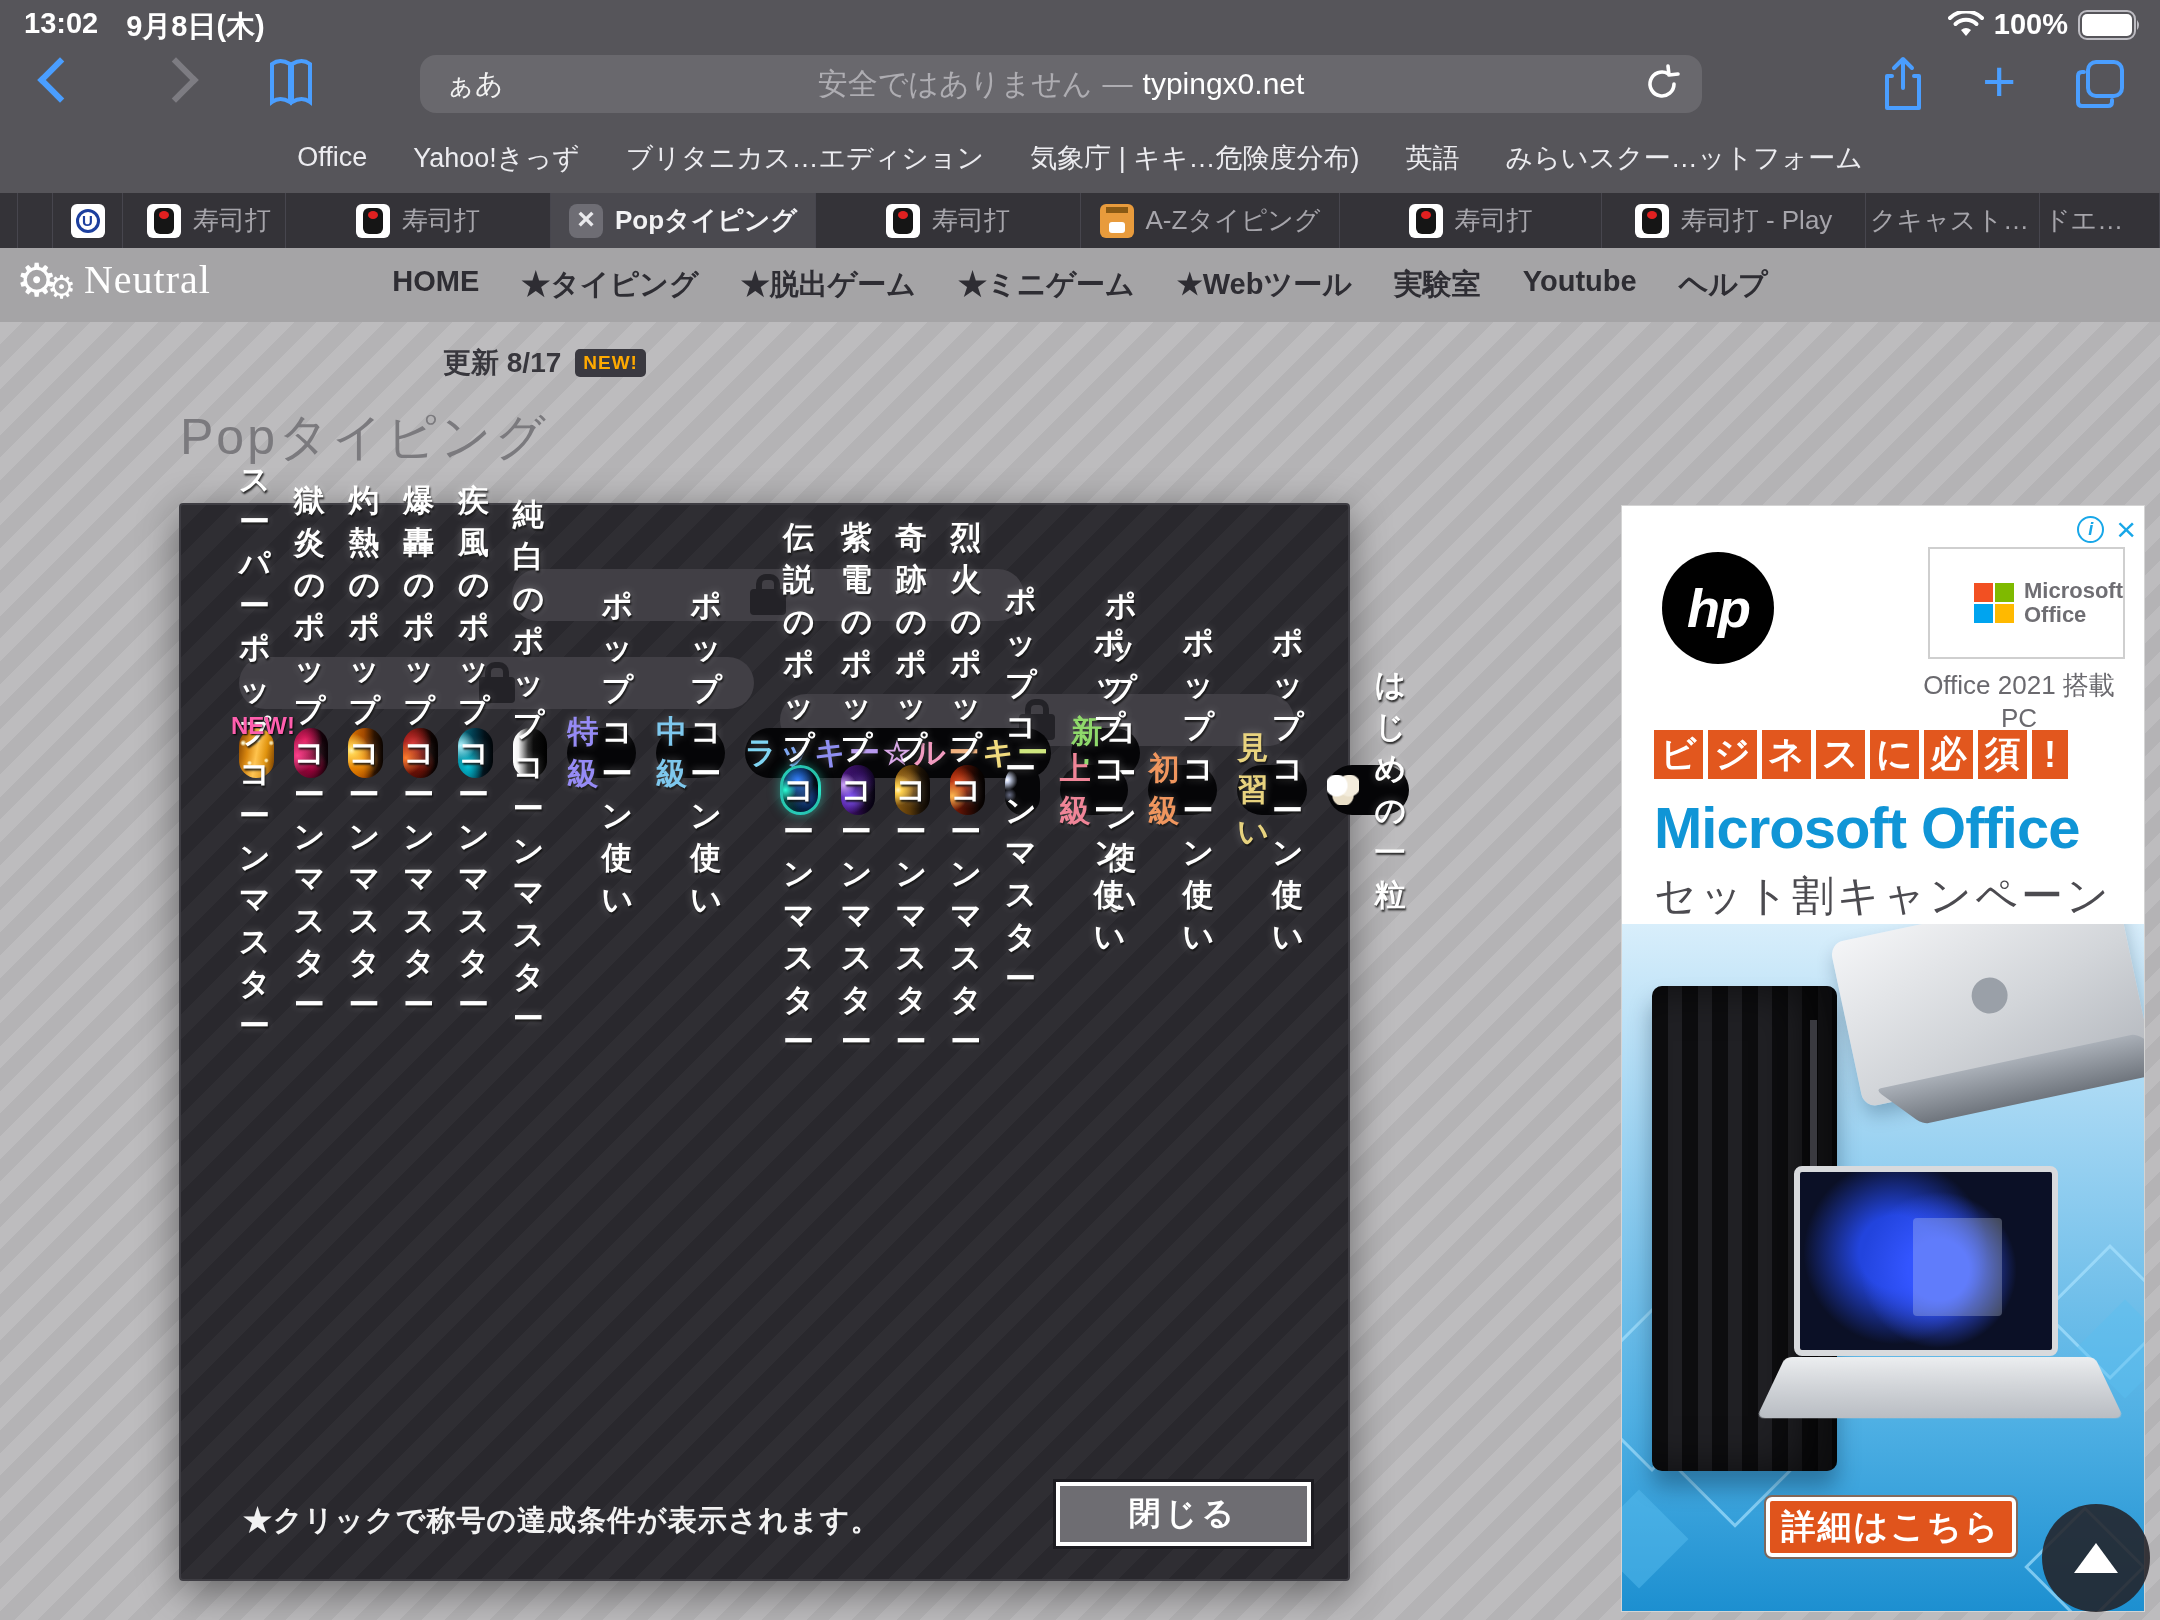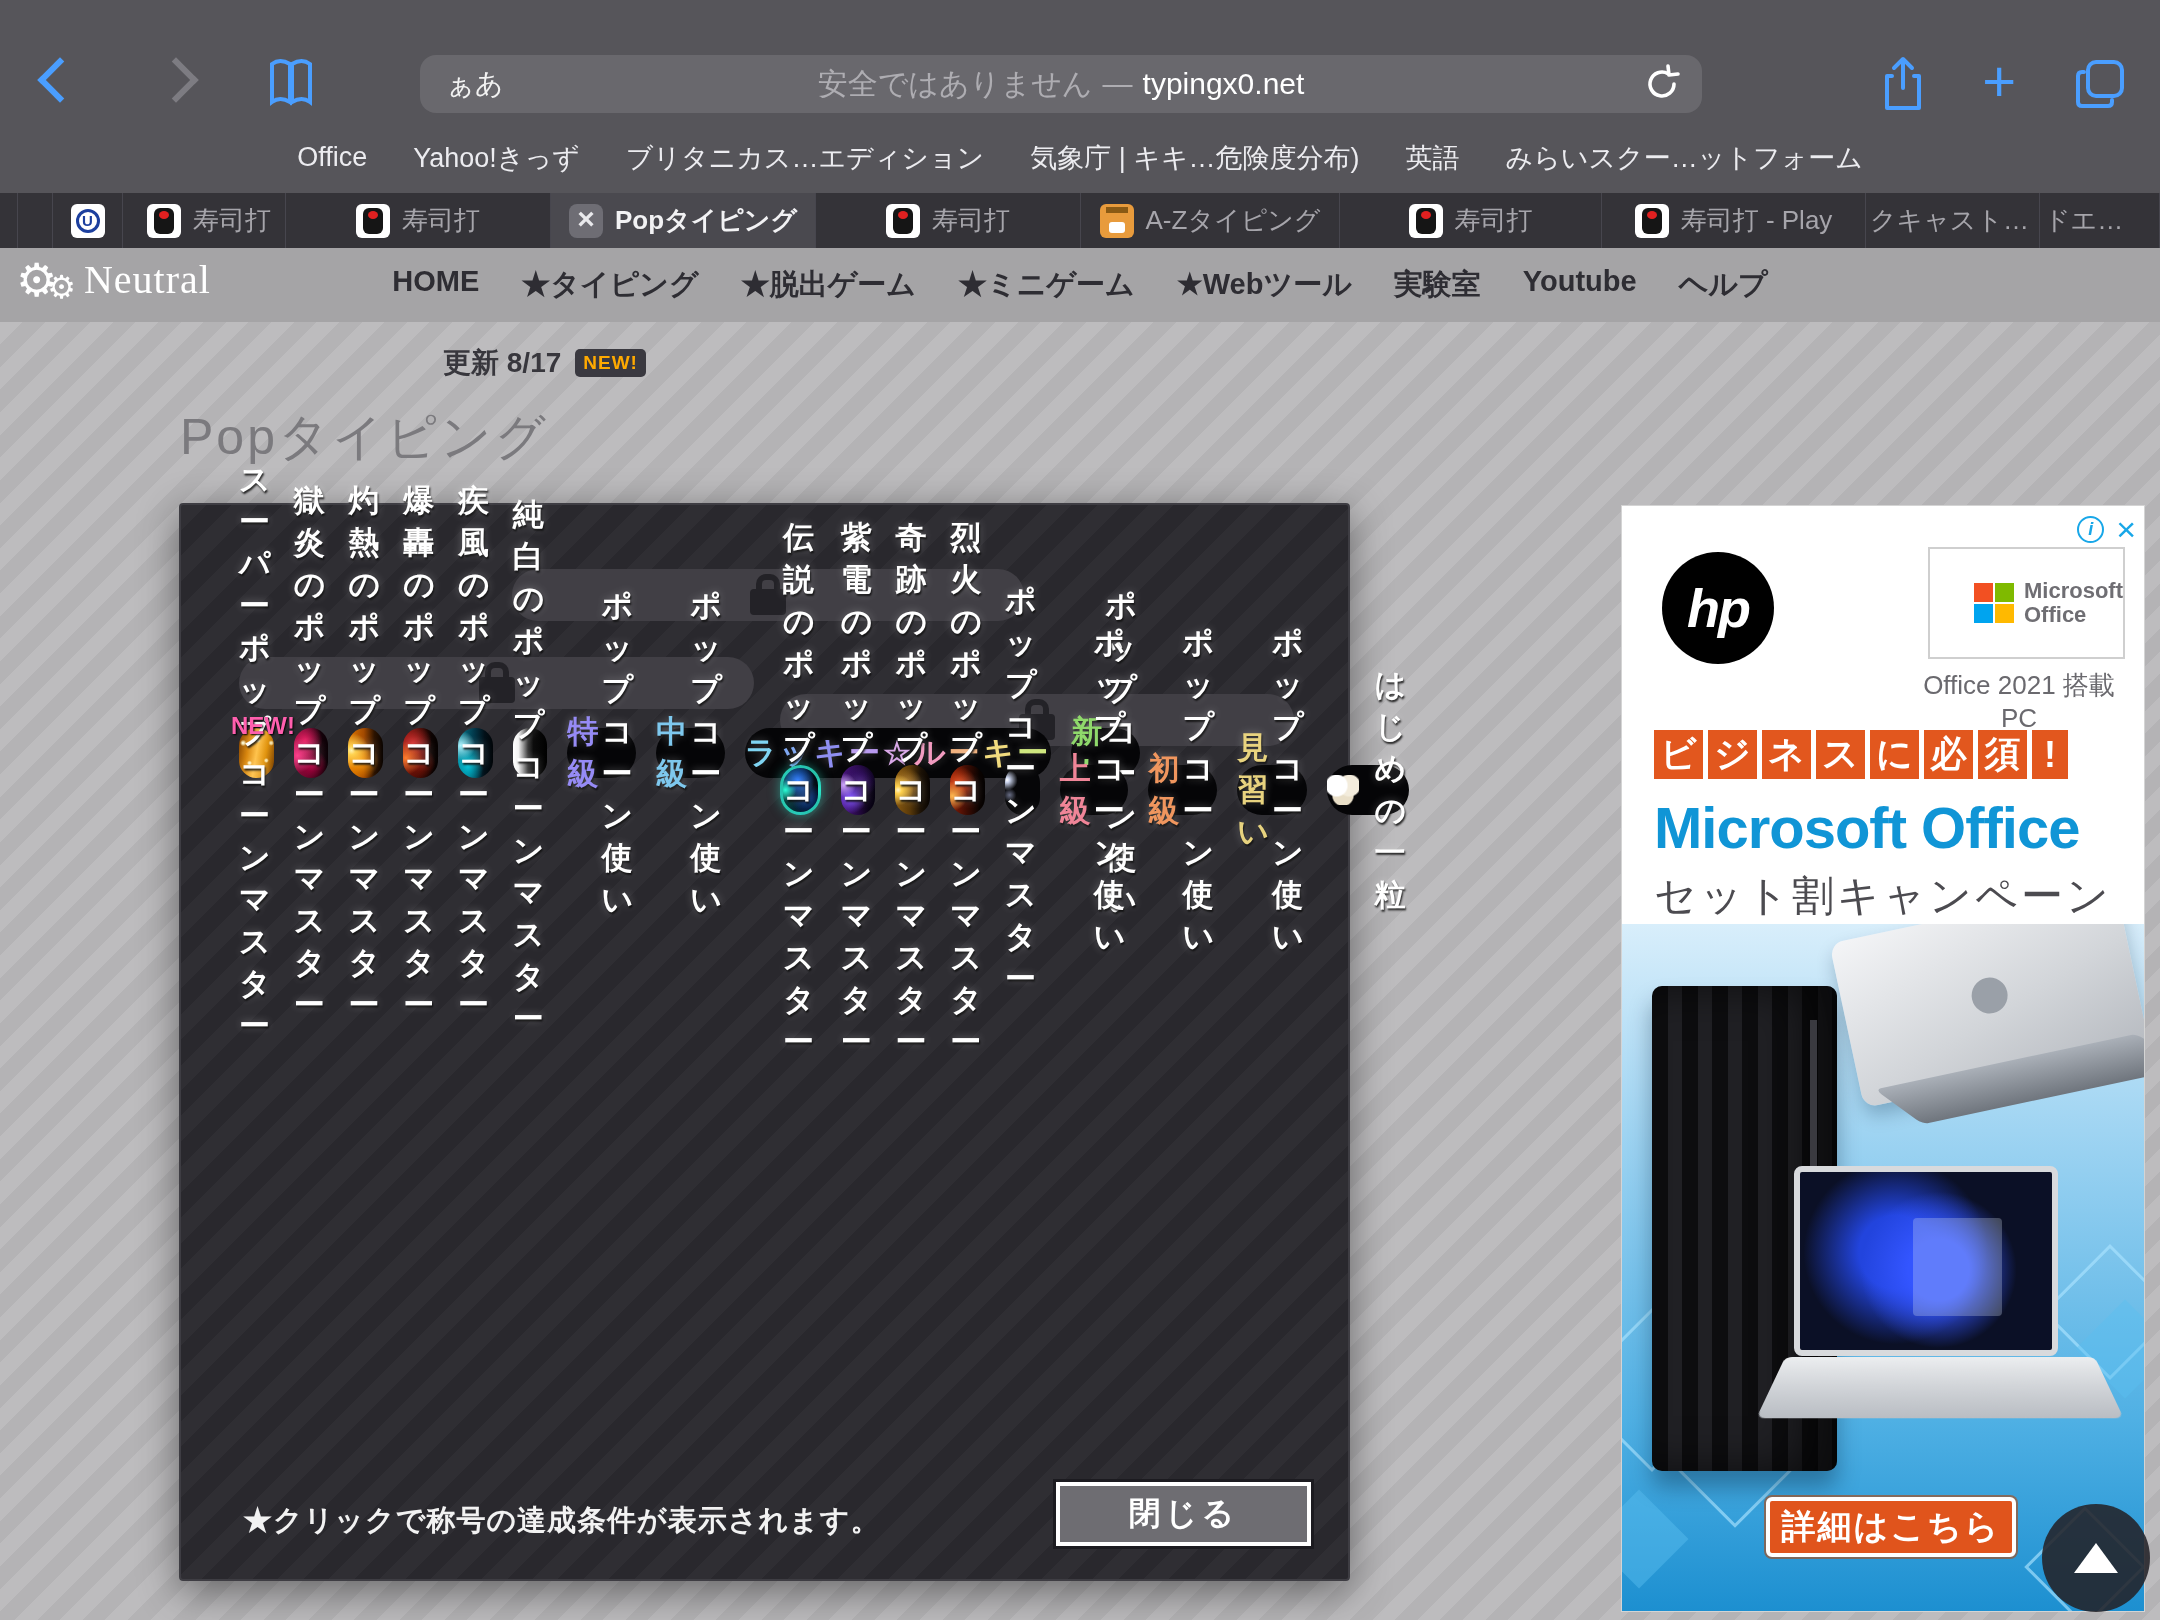--- a/index.html
+++ b/index.html
@@ -203,20 +203,39 @@
   .scroll-top{position:absolute;left:2042px;top:1182px;width:108px;height:108px;border-radius:50%;
               background:rgba(35,34,40,.88);display:flex;align-items:center;justify-content:center;z-index:6;cursor:pointer;}
   .up-tri{width:0;height:0;border-left:22px solid transparent;border-right:22px solid transparent;
           border-bottom:30px solid #fff;}
 </style>
 </head>
 <body>
 
 <div id="root">
 
+  <div class="status-bar">
+    <div class="status-left">
+      <span>13:02</span>
+      <span>9月8日(木)</span>
+    </div>
+    <div class="status-right">
+      <svg width="36" height="27" viewBox="0 0 36 27">
+        <path d="M18 25 L13 19 A8 8 0 0 1 23 19 Z" fill="#fff"></path>
+        <path d="M7.5 13 A15 15 0 0 1 28.5 13" stroke="#fff" stroke-width="4" fill="none" stroke-linecap="round"></path>
+        <path d="M2 7 A23 23 0 0 1 34 7" stroke="#fff" stroke-width="4" fill="none" stroke-linecap="round"></path>
+      </svg>
+      <span>100%</span>
+      <svg width="64" height="30" viewBox="0 0 64 30">
+        <rect x="1" y="1" width="56" height="28" rx="8" fill="none" stroke="#bdbcc2" stroke-width="2"></rect>
+        <rect x="4" y="4" width="50" height="22" rx="5" fill="#fff"></rect>
+        <path d="M59 10 Q63 15 59 20 Z" fill="#bdbcc2"></path>
+      </svg>
+    </div>
+  </div>
 
   <div class="toolbar">
     <div class="nav-chevron chevron-back"></div>
     <div class="nav-chevron chevron-fwd"></div>
     <svg class="book-btn" width="46" height="50" viewBox="0 0 46 50">
       <path d="M4 6 Q12 0 22 6 L22 44 Q12 38 4 44 Z" fill="none" stroke="#4a9eff" stroke-width="4"></path>
       <path d="M42 6 Q34 0 24 6 L24 44 Q34 38 42 44 Z" fill="none" stroke="#4a9eff" stroke-width="4"></path>
     </svg>
     <div class="url-bar">
       <span class="reader-btn">ぁあ</span>

